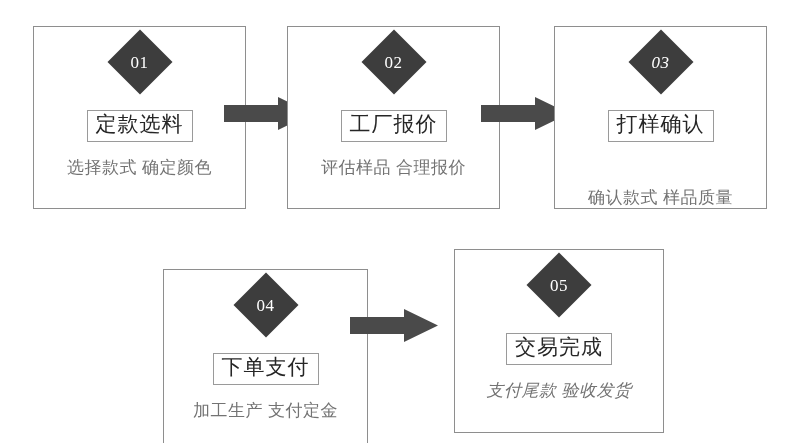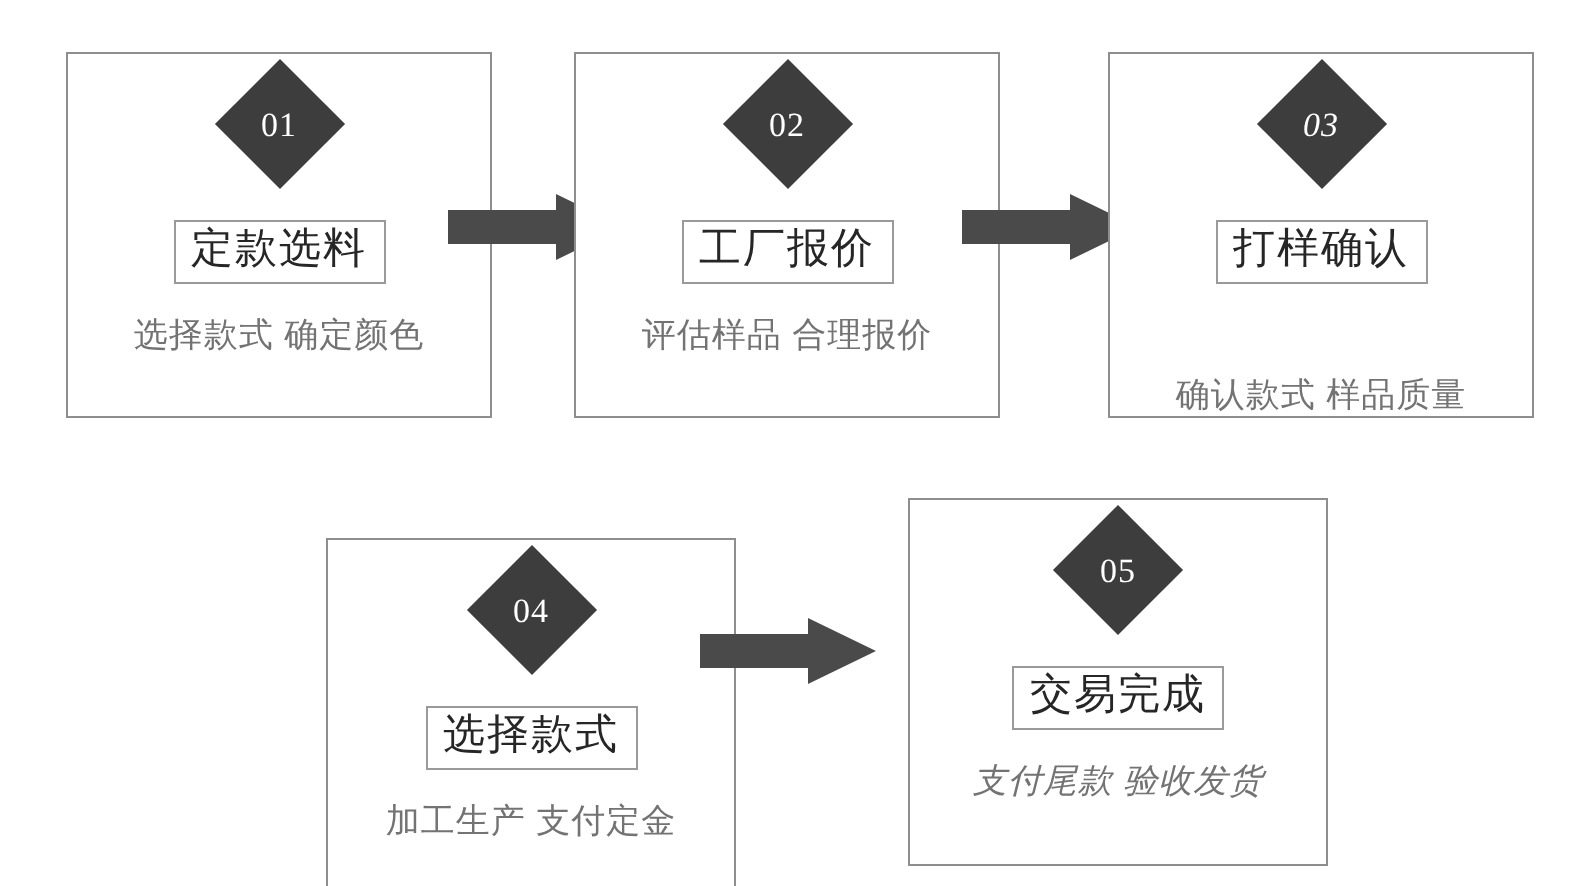--- a/index.html
+++ b/index.html
@@ -142,21 +142,21 @@
     </div>
     <div class="subtitle" style="top:145px;margin-top:16px;">确认款式 样品质量</div>
   </div>
 
   <div class="step-card" style="left:163px; top:249px; width:205px; height:184px;margin-top:20px;">
     <div class="diamond" style="top:12px;">
       <div class="diamond-shape"></div>
       <span class="diamond-num">04</span>
     </div>
     <div class="title-wrap" style="top:83px;">
-      <div class="title-box">选择款式</div>
+      <div class="title-box">下单支付</div>
     </div>
     <div class="subtitle" style="top:131px;">加工生产 支付定金</div>
   </div>
 
   <div class="arrow" style="left:350px; top:309px; width:88px; height:33px;">
     <svg width="88" height="33" viewBox="0 0 88 33">
       <polygon points="0,8 54,8 54,0 88,16.5 54,33 54,25 0,25" fill="#4a4a4a"></polygon>
     </svg>
   </div>
 

